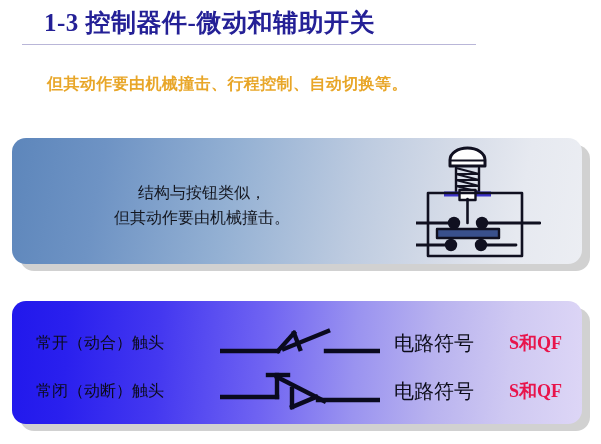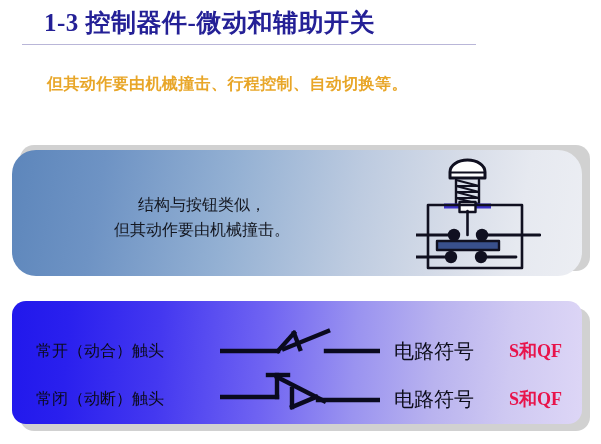--- a/index.html
+++ b/index.html
@@ -80,32 +80,31 @@
 
   
   #shadow1 {
     left: 20px;
     top: 145px;
     width: 570px;
     height: 126px;
   }
   #panel1 {
     left: 12px;
-    top: 150px;
+    top: 138px;
     width: 570px;
     height: 126px;
     background: linear-gradient(100deg,
         #5d86bb 0%,
         #6e93c4 16%,
         #93b0d3 38%,
         #bdcbe0 60%,
         #d6dce8 76%,
         #e6e9f0 88%,
         #eceef3 100%);
-    border-radius: 24px;
   }
   #panel1-inner-text {
     position: absolute;
     left: 40px;
     top: 42px;
     width: 300px;
     text-align: center;
     color: #13161f;
     font-size: 16px;
     line-height: 25px;
@@ -182,21 +181,21 @@
   }
   .device-code {
     position: absolute;
     left: 497px;
     font-size: 18px;
     font-weight: bold;
     color: #e8144b;
     font-family: "Liberation Serif", "DejaVu Serif", serif;
     white-space: nowrap;
   }
-  .row-mid { top: 50%; transform: translateY(-50%); margin-top: 8px; }
+  .row-mid { top: 50%; transform: translateY(-50%); }
 </style>
 </head>
 <body>
 
 <div id="slide">
 
   <div class="title-block">
     <div class="title-text">1-3  控制器件-微动和辅助开关</div>
     <div class="title-rule"></div>
   </div>

